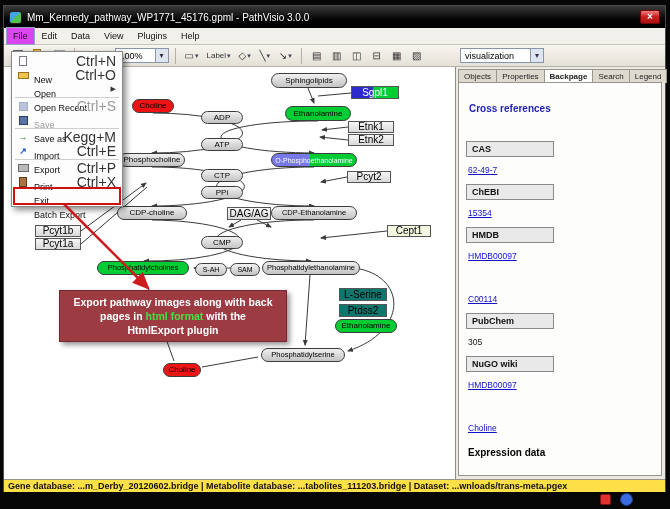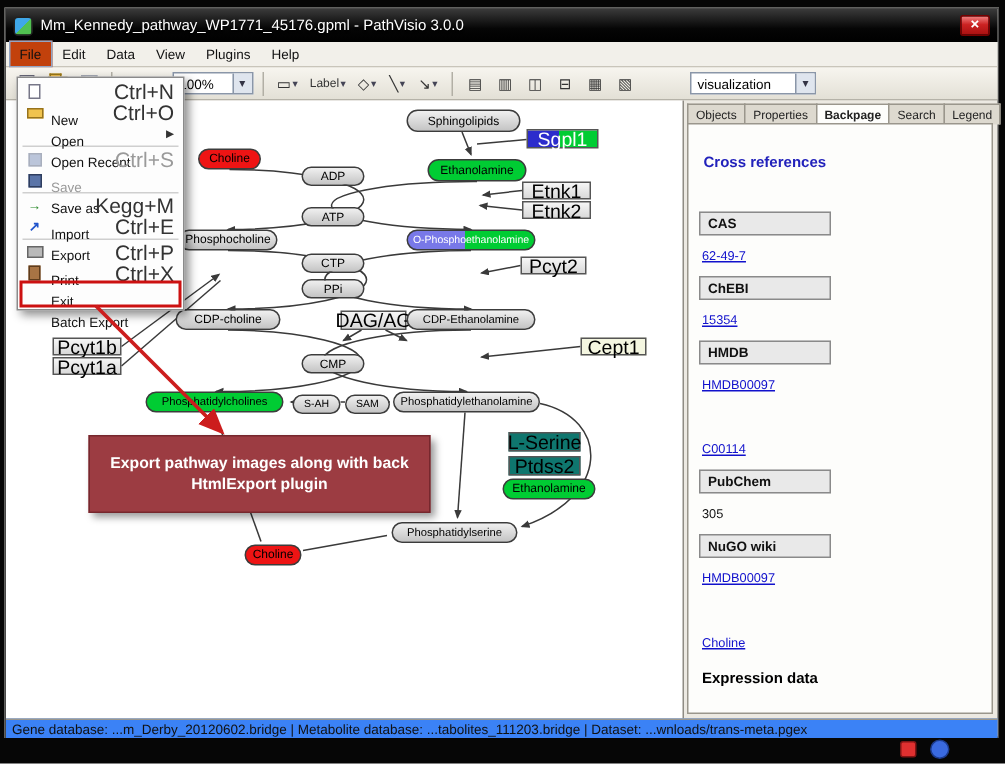--- a/index.html
+++ b/index.html
@@ -17,21 +17,21 @@
               border:1px solid #222; }
   .title-text { color:#fff; font-size:10px; white-space:nowrap; text-shadow:0 1px 1px #000; }
   .close-btn { margin-left:auto; width:20px; height:14px; background:linear-gradient(#f08080,#c22 45%,#a11);
                border:1px solid #700; border-radius:2px; color:#fff; font-size:10px; line-height:12px;
                text-align:center; font-weight:bold; cursor:default; }
 
   .menubar { position:absolute; left:0; top:22px; width:100%; height:17px;
              background:#f2f0ea; border-bottom:1px solid #c9c5ba; display:flex; align-items:center;
              padding-left:2px; font-size:9px; }
   .menu-item { padding:2px 7px; color:#111; }
-  .menu-item.active { background:#c2410c; border:1px solid #93a5c4; padding:3px 6px; }
+  .menu-item.active { background:#d946ef; border:1px solid #93a5c4; padding:3px 6px; }
 
   .toolbar { position:absolute; left:0; top:39px; width:100%; height:22px;
              background:linear-gradient(#f7f5ef,#e3e0d6); border-bottom:1px solid #b5b2a8;
              display:flex; align-items:center; padding-left:5px; gap:2px; }
   .tb-btn { height:18px; min-width:18px; display:flex; align-items:center; justify-content:center;
             border:1px solid transparent; border-radius:2px; font-size:10px; color:#333; padding:0 2px; }
   .tb-btn.disabled { opacity:.4; }
   .tb-sep { width:1px; height:16px; background:#b2afa5; margin:0 4px; }
   .tb-label { font-size:9px; color:#222; margin:0 3px; }
   .combo { height:15px; background:#fff; border:1px solid #8a96a8; display:flex; align-items:center;
@@ -52,21 +52,21 @@
   
   .content { position:absolute; left:0; top:61px; width:661px; height:412px; }
   .canvas { position:absolute; left:0; top:0; width:452px; height:412px; background:#fff;
             border-right:1px solid #8f8c84; overflow:hidden; }
   .edges { position:absolute; left:0; top:0; z-index:1; }
 
   
   .node { position:absolute; z-index:2; display:flex; align-items:center; justify-content:center;
           font-size:8px; color:#000; white-space:nowrap; line-height:1; }
   .met { border:1px solid #3c3c3c; border-radius:9px; background:linear-gradient(#f0f0f0,#c4c4c4); }
-  .gene { border:1px solid #555; background:linear-gradient(#f6f6f6,#d9d9d9); font-size:13px; }
+  .gene { border:1px solid #555; background:linear-gradient(#f6f6f6,#d9d9d9); font-size:10px; }
   .fill-green { background:#00cc33; }
   .fill-red { background:#ee1414; }
   .grad-blue-green { background:linear-gradient(90deg,#2c2ccc 0 45%,#00cc33 45%); color:#fff; }
   .grad-purple-green { background:linear-gradient(90deg,#7878e8 0 45%,#00cc33 45%); color:#fff; }
   .lavender { background:#0f766e; }
   .paleyellow { background:#f4f6e0; }
   .fs7 { font-size:7px; } .fs75 { font-size:7.5px; }
 
   
   .annotation { position:absolute; left:55px; top:223px; width:228px; height:52px; z-index:5;
@@ -85,22 +85,22 @@
                 background:#fdfdfb; border:1px solid #9a968c; }
   .xref-title { position:absolute; left:10px; top:20px; color:#2222bb; font-weight:bold; font-size:10px; }
   .db-header { position:absolute; left:7px; display:inline-block; min-width:88px; background:#e9e9e9;
                border:1px solid #8a8a8a; font-size:9px; font-weight:bold; padding:2px 5px; color:#111; }
   .db-value { position:absolute; left:9px; font-size:8.5px; }
   .link { color:#1111cc; text-decoration:underline; }
   .plain { color:#111; }
   .xref-footer { position:absolute; left:9px; font-weight:bold; font-size:10px; color:#000; }
 
   
-  .statusbar { position:absolute; left:0; top:473px; width:100%; height:13px; background:#3b82f6;
-               border-top:1px solid #9a968c; font-size:9px; color:#111; padding:1px 4px; white-space:nowrap; overflow:hidden; }
+  .statusbar { position:absolute; left:0; top:473px; width:100%; height:13px; background:#fde047;
+               border-top:1px solid #9a968c; font-size:9px; color:#111; padding:1px 4px; white-space:nowrap; overflow:hidden;font-weight:bold; }
 
   
   .filemenu { position:absolute; left:7px; top:45px; width:112px; background:#fdfdfd;
               border:1px solid #8a8a8a; box-shadow:3px 3px 6px rgba(0,0,0,.45); z-index:40;
               padding:2px 0 3px 0; font-size:9px; }
   .mi { position:relative; height:14px; display:flex; align-items:center; padding:0 6px 0 4px; color:#111; }
   .mi .mic { width:14px; display:flex; align-items:center; justify-content:center; margin-right:4px; }
   .mi .lbl { flex:0 0 auto;margin-top:37px; }
   .mi .sc  { margin-left:auto; color:#333; font-size:14px; }
   .mi.disabled, .mi.disabled .sc { color:#9a9a9a; }
@@ -264,20 +264,21 @@
       <div class="node met fs7" style="left:226px;top:196px;width:30px;height:13px;">SAM</div>
       <div class="node met fs75" style="left:258px;top:194px;width:98px;height:14px;">Phosphatidylethanolamine</div>
       <div class="node gene lavender" style="left:335px;top:221px;width:48px;height:13px;">L-Serine</div>
       <div class="node gene lavender" style="left:335px;top:237px;width:48px;height:13px;">Ptdss2</div>
       <div class="node met fill-green" style="left:331px;top:252px;width:62px;height:14px;">Ethanolamine</div>
       <div class="node met fs75" style="left:257px;top:281px;width:84px;height:14px;">Phosphatidylserine</div>
       <div class="node met fill-red" style="left:159px;top:296px;width:38px;height:14px;">Choline</div>
 
       <div class="annotation">
         <div>Export pathway images along with back</div>
+        <div><span>pages in </span><span class="hl">html format</span><span> with the</span></div>
         <div>HtmlExport plugin</div>
       </div>
     </div>
 
     <div class="sidepanel">
       <div class="tabs">
         <span class="tab">Objects</span>
         <span class="tab">Properties</span>
         <span class="tab active">Backpage</span>
         <span class="tab">Search</span>

